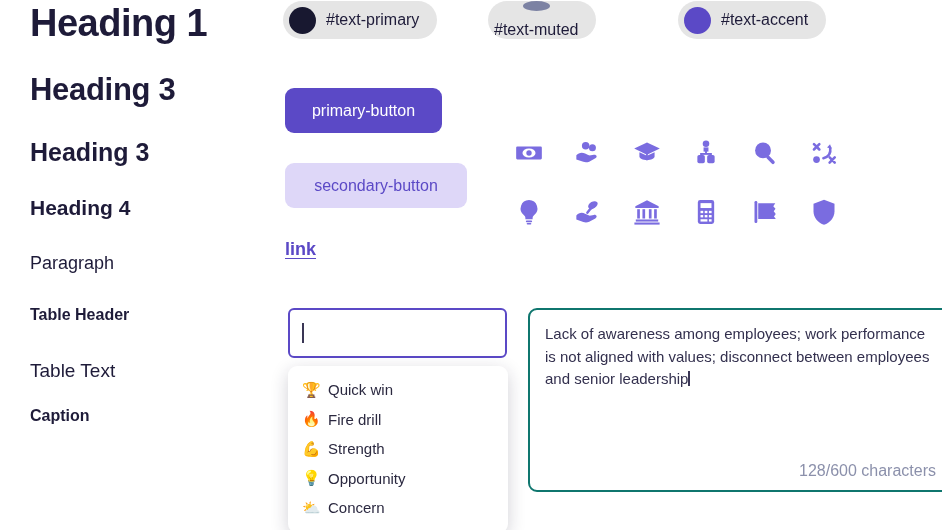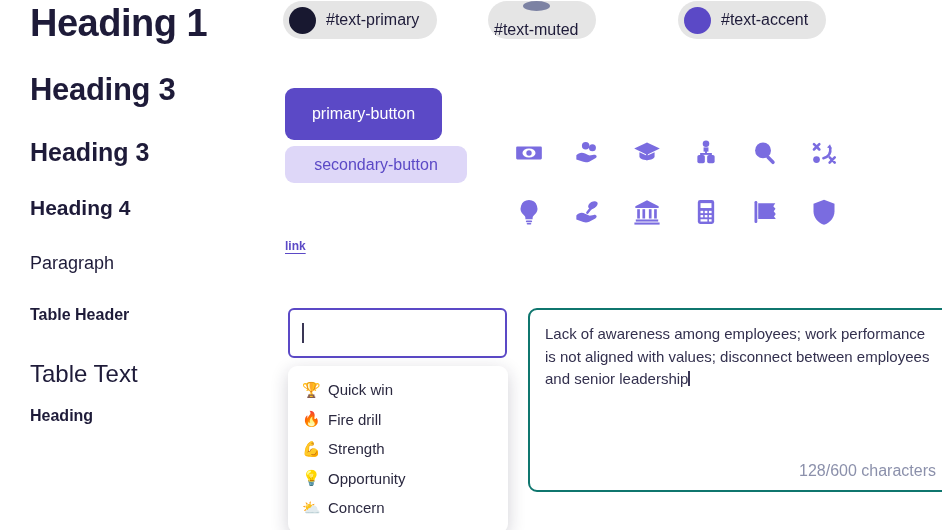--- a/index.html
+++ b/index.html
@@ -13,21 +13,21 @@
   }
   .abs { position:absolute;margin-left:20px; }
 
   
   .type-h1 { left:10px; top:2px;  font-size:38px; font-weight:800; letter-spacing:-0.5px; }
   .type-h2 { left:10px; top:72px; font-size:31px; font-weight:700; letter-spacing:-0.3px; }
   .type-h3 { left:10px; top:138px;font-size:25px; font-weight:600;text-align:right; }
   .type-h4 { left:10px; top:196px;font-size:21px; font-weight:600; }
   .type-p  { left:10px; top:253px;font-size:18px; font-weight:400; }
   .type-th { left:10px; top:306px;font-size:16px; font-weight:600; }
-  .type-tt { left:10px; top:360px;font-size:24px; font-weight:400; }
+  .type-tt { left:10px; top:360px;font-size:19px; font-weight:400; }
   .type-cap{ left:10px; top:407px;font-size:16px; font-weight:700; }
 
   
   .swatch {
     top:1px; height:38px;
     display:flex; align-items:center; gap:10px;
     background:#e5e5e5; border-radius:19px;
     padding:0 18px 0 6px;
   }
   .swatch-dot { width:27px; height:27px; border-radius:50%; }
@@ -39,30 +39,30 @@
   .swatch-2 { left:468px;flex-direction:column; }
   .swatch-3 { left:658px;text-align:right; }
 
   
   .btn {
     display:flex; align-items:center; justify-content:center;
     border:none; border-radius:9px; font-size:16px; font-weight:500;
     font-family:"Liberation Sans", sans-serif; cursor:pointer;
   }
   .btn-primary {
-    left:265px; top:88px; width:157px; height:52px;
+    left:265px; top:88px; width:157px; height:45px;
     background:#5b49c6; color:#ffffff;
   }
   .btn-secondary {
-    left:265px; top:146px; width:182px; height:37px;
+    left:265px; top:163px; width:182px; height:45px;
     background:#ded7f8; color:#5b49c6;
   }
   .link {
     left:265px; top:239px;
-    font-size:12px; font-weight:700; color:#5b49c6;
+    font-size:18px; font-weight:700; color:#5b49c6;
     text-decoration:underline; text-underline-offset:3px; cursor:pointer;
   }
 
   
   .icon-row { display:flex; gap:31px; }
   .icon-row-1 { left:495px; top:139px; }
   .icon-row-2 { left:495px; top:198px; }
   .icon-cell { width:28px; height:28px; display:flex; align-items:center; justify-content:center; }
   .icon-cell svg { width:28px; height:28px; fill:#7a6ce0; }
   .icon-cell svg .stroke { fill:none; stroke:#7a6ce0; stroke-width:2.2; stroke-linecap:round; }
@@ -107,21 +107,21 @@
 </head>
 <body>
 
 <div class="abs type-h1">Heading 1</div>
 <div class="abs type-h2">Heading 3</div>
 <div class="abs type-h3">Heading 3</div>
 <div class="abs type-h4">Heading 4</div>
 <div class="abs type-p">Paragraph</div>
 <div class="abs type-th">Table Header</div>
 <div class="abs type-tt">Table Text</div>
-<div class="abs type-cap">Heading</div>
+<div class="abs type-cap">Caption</div>
 
 <div class="abs swatch swatch-1">
   <span class="swatch-dot dot-primary"></span>
   <span class="swatch-label">#text-primary</span>
 </div>
 <div class="abs swatch swatch-2">
   <span class="swatch-dot dot-muted"></span>
   <span class="swatch-label">#text-muted</span>
 </div>
 <div class="abs swatch swatch-3">

